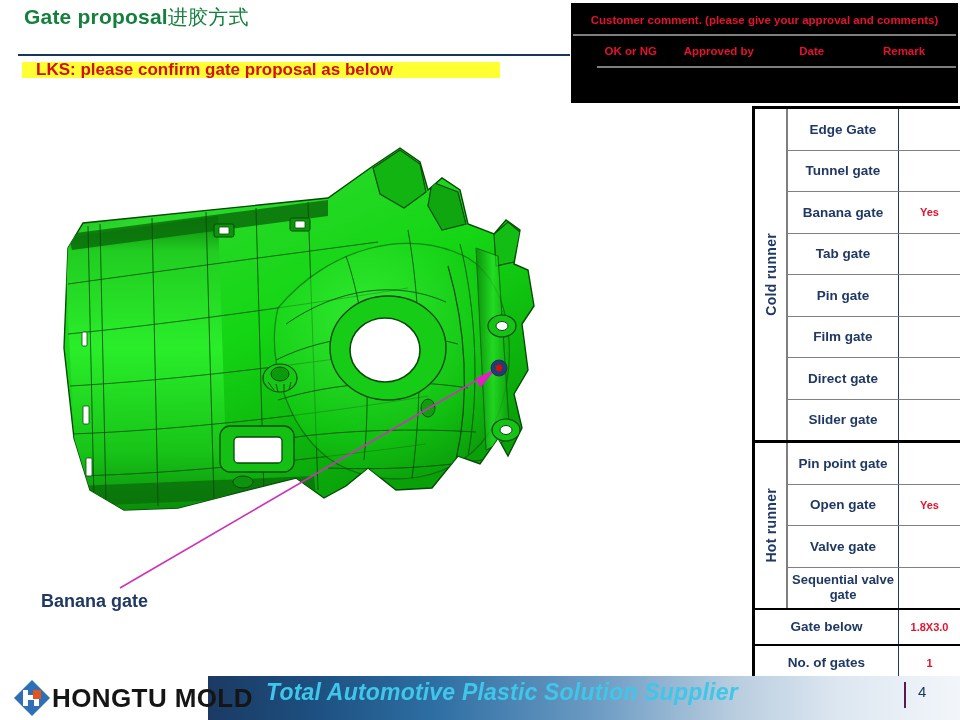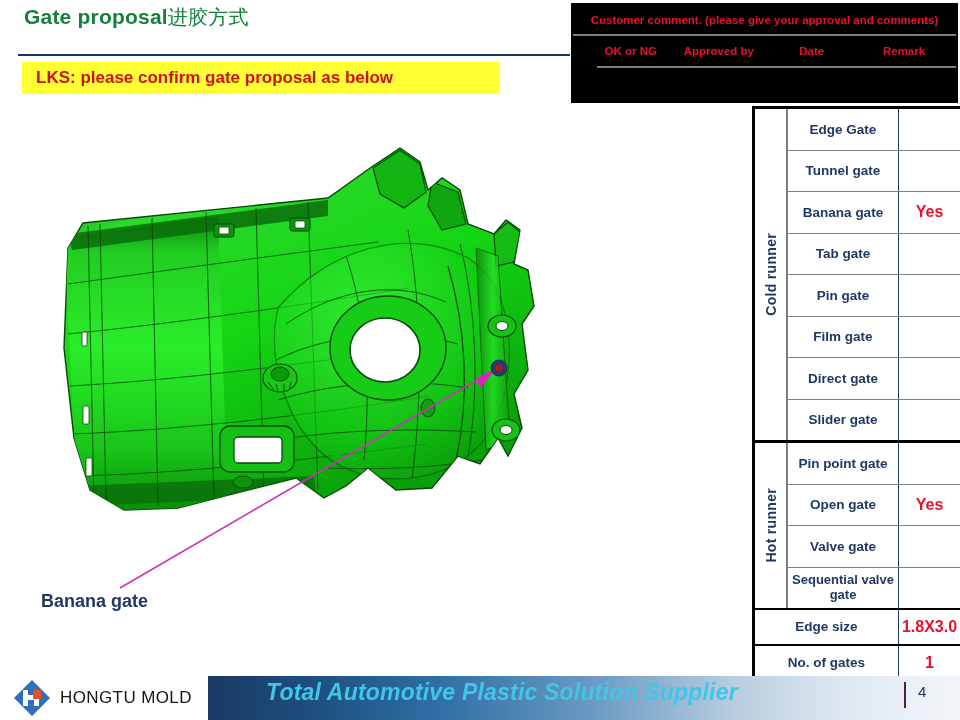--- a/index.html
+++ b/index.html
@@ -39,21 +39,21 @@
     height: 2px;
     background: #17365d;
   }
 
   
   #note-box {
     position: absolute;
     left: 22px;
     top: 62px;
     width: 478px;
-    height: 32px;
+    height: 16px;
     background: #ffff33;
     display: flex;
     align-items: center;
     box-sizing: border-box;
     padding-left: 14px;
   }
   #note-box .note-text {
     color: #d01010;
     font-weight: bold;
     font-size: 17px;
@@ -163,21 +163,21 @@
     text-align: center;
     line-height: 1.12;
   }
   .gt-val {
     flex: 1 1 auto;
     display: flex;
     align-items: center;
     justify-content: center;
     color: #e8112d;
     font-weight: bold;
-    font-size: 16px;
+    font-size: 11px;
   }
   .gt-row.two-line .gt-name { font-size: 13px; }
 
   .gt-full {
     display: flex;
     height: 34px;
     border-top: 2px solid #000;
   }
   .gt-full .gt-name {
     flex: 0 0 144px;
@@ -251,23 +251,23 @@
     display: flex;
     align-items: center;
   }
   #logo-mark {
     width: 40px;
     height: 40px;
     position: relative;
     flex: 0 0 40px;
   }
   #logo-text {
-    margin-left: 8px;
-    font-size: 17px;
-    font-weight: normal;
+    margin-left: 0;
+    font-size: 26px;
+    font-weight: bold;
     color: #151515;
     letter-spacing: 0.4px;
     white-space: nowrap;
   }
 </style>
 </head>
 <body>
 
 <div id="slide-title">
   <span>Gate proposal</span><span class="cn">进胶方式</span>
@@ -354,21 +354,21 @@
         <div class="gt-val"></div>
       </div>
       <div class="gt-row two-line">
         <div class="gt-name">Sequential valve gate</div>
         <div class="gt-val"></div>
       </div>
     </div>
   </div>
 
   <div class="gt-full">
-    <div class="gt-name">Edge size</div>
+    <div class="gt-name">Gate below</div>
     <div class="gt-val">1.8X3.0</div>
   </div>
   <div class="gt-full">
     <div class="gt-name">No. of gates</div>
     <div class="gt-val">1</div>
   </div>
 </div>
 
 <div id="cad-stage">
   <svg width="520" height="470" viewBox="0 0 520 470">

